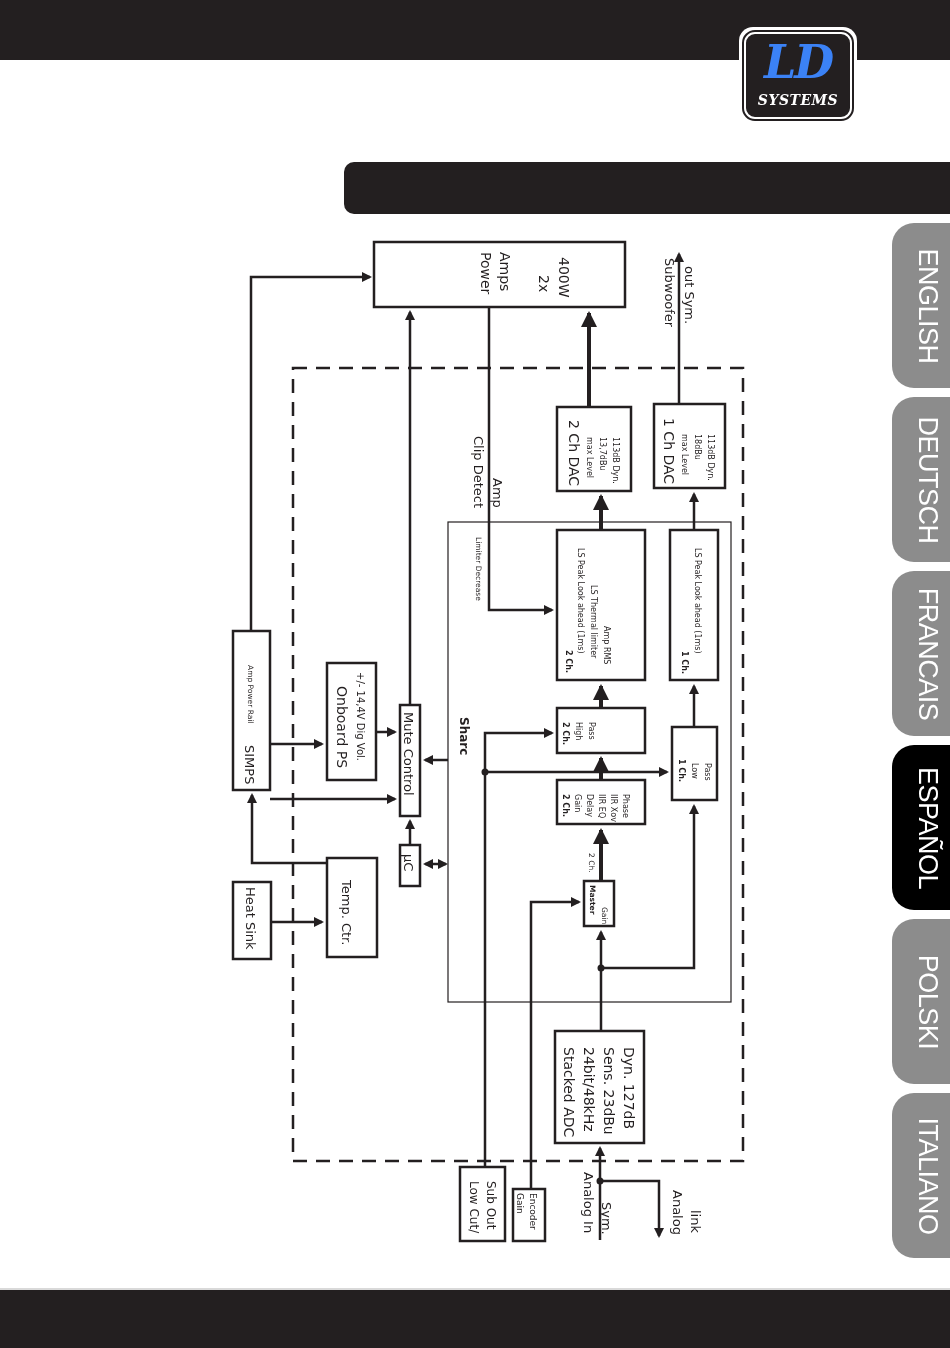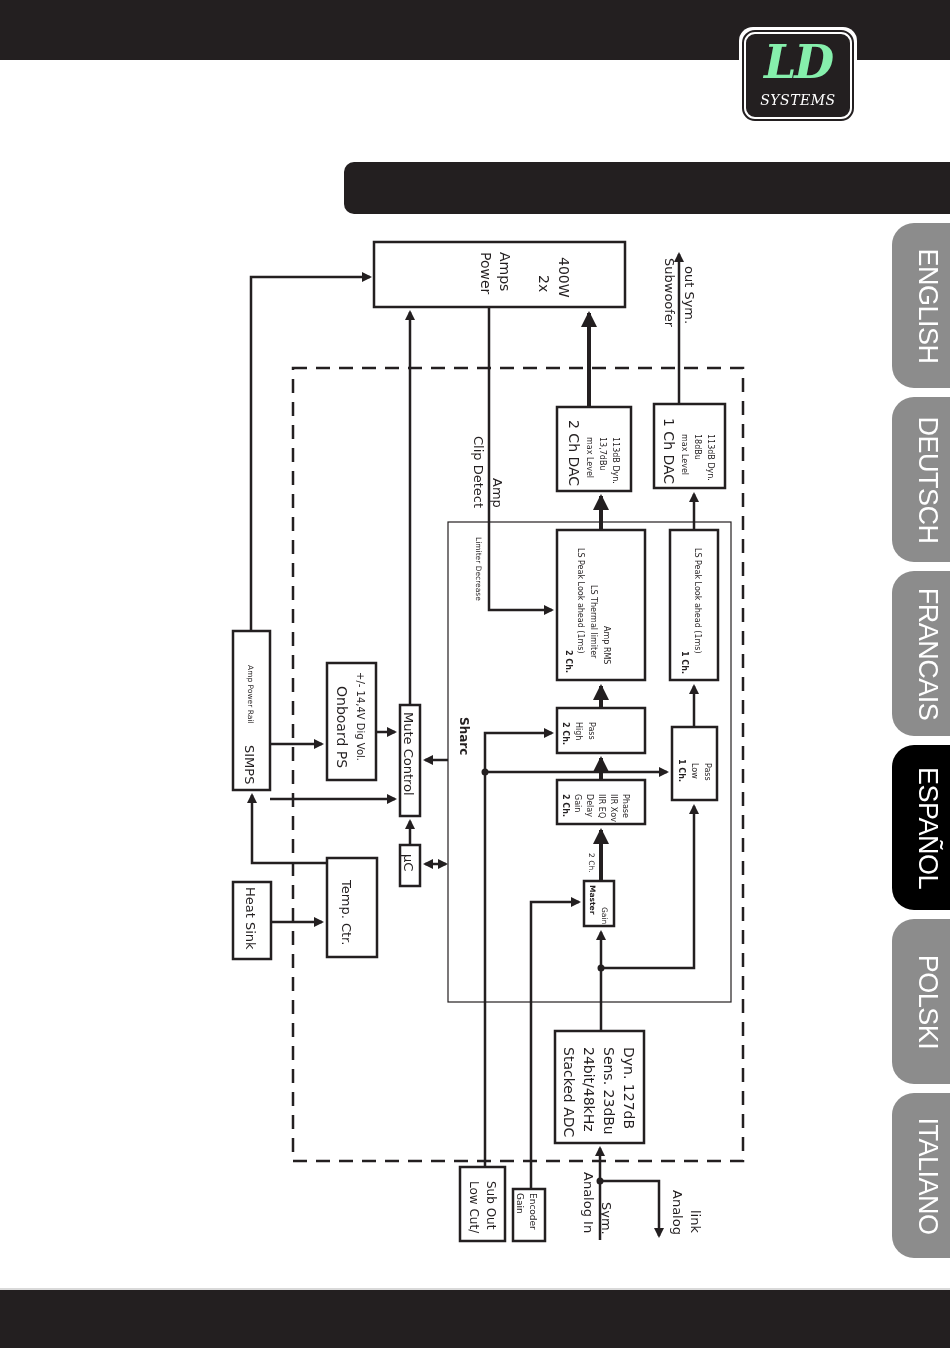--- a/index.html
+++ b/index.html
@@ -1,22 +1,22 @@
 <!DOCTYPE html>
 <html><head>
 <meta charset="utf-8">
 <style>
   html, body { margin: 0; padding: 0; background: #ffffff; }
   body { width: 950px; height: 1348px; position: relative; overflow: hidden; font-family: "DejaVu Sans", sans-serif; }
   .topbar { position: absolute; left: 0; top: 0; width: 950px; height: 60px; background: #231f20; }
   .bottombar { position: absolute; left: 0; top: 1288px; width: 950px; height: 60px; background: #231f20; border-top: 2px solid #d9d9d9; }
   .logo { position: absolute; left: 739px; top: 27px; width: 118px; height: 97px; background: #ffffff; border-radius: 14px; }
   .logo-inner { position: absolute; left: 5px; top: 5px; width: 104px; height: 83px; background: #231f20; border-radius: 11px; border: 2px solid #ffffff; outline: 2px solid #231f20; }
-  .logo-ld { position: absolute; left: 0; top: 2px; width: 104px; text-align: center; color: #86efac; font-family: "DejaVu Serif", serif; font-weight: bold; font-style: italic; font-size: 46px; letter-spacing: -2px; line-height: 52px; }
-  .logo-sys { position: absolute; left: 0; top: 58px; width: 104px; text-align: center; color: #fff; font-family: "DejaVu Serif", serif; font-weight: normal; font-style: italic; font-size: 14px; letter-spacing: 0.5px; }
+  .logo-ld { position: absolute; left: 0; top: 2px; width: 104px; text-align: center; color: #3b82f6; font-family: "DejaVu Serif", serif; font-weight: bold; font-style: italic; font-size: 46px; letter-spacing: -2px; line-height: 52px; }
+  .logo-sys { position: absolute; left: 0; top: 58px; width: 104px; text-align: center; color: #fff; font-family: "DejaVu Serif", serif; font-weight: bold; font-style: italic; font-size: 14px; letter-spacing: 0.5px; }
   .header-band { position: absolute; left: 344px; top: 162px; width: 620px; height: 52px; background: #231f20; border-radius: 10px 0 0 10px; }
   .tab { position: absolute; left: 892px; width: 70px; height: 165px; background: #8c8c8c; border-radius: 22px 0 0 22px; }
   .tab.active { background: #000000; }
   .tab-label { position: absolute; left: 50%; top: 50%; transform: translate(-50%,-50%) rotate(90deg); color: #ffffff; font-family: "Liberation Sans", sans-serif; font-size: 27px; letter-spacing: -0.5px; white-space: nowrap; transform-origin: center; font-stretch: condensed; }
   svg#diagram { position: absolute; left: 0; top: 0; }
   svg text { font-family: "DejaVu Sans", sans-serif; fill: #231f20; }
 </style>
 </head>
 <body>
 

